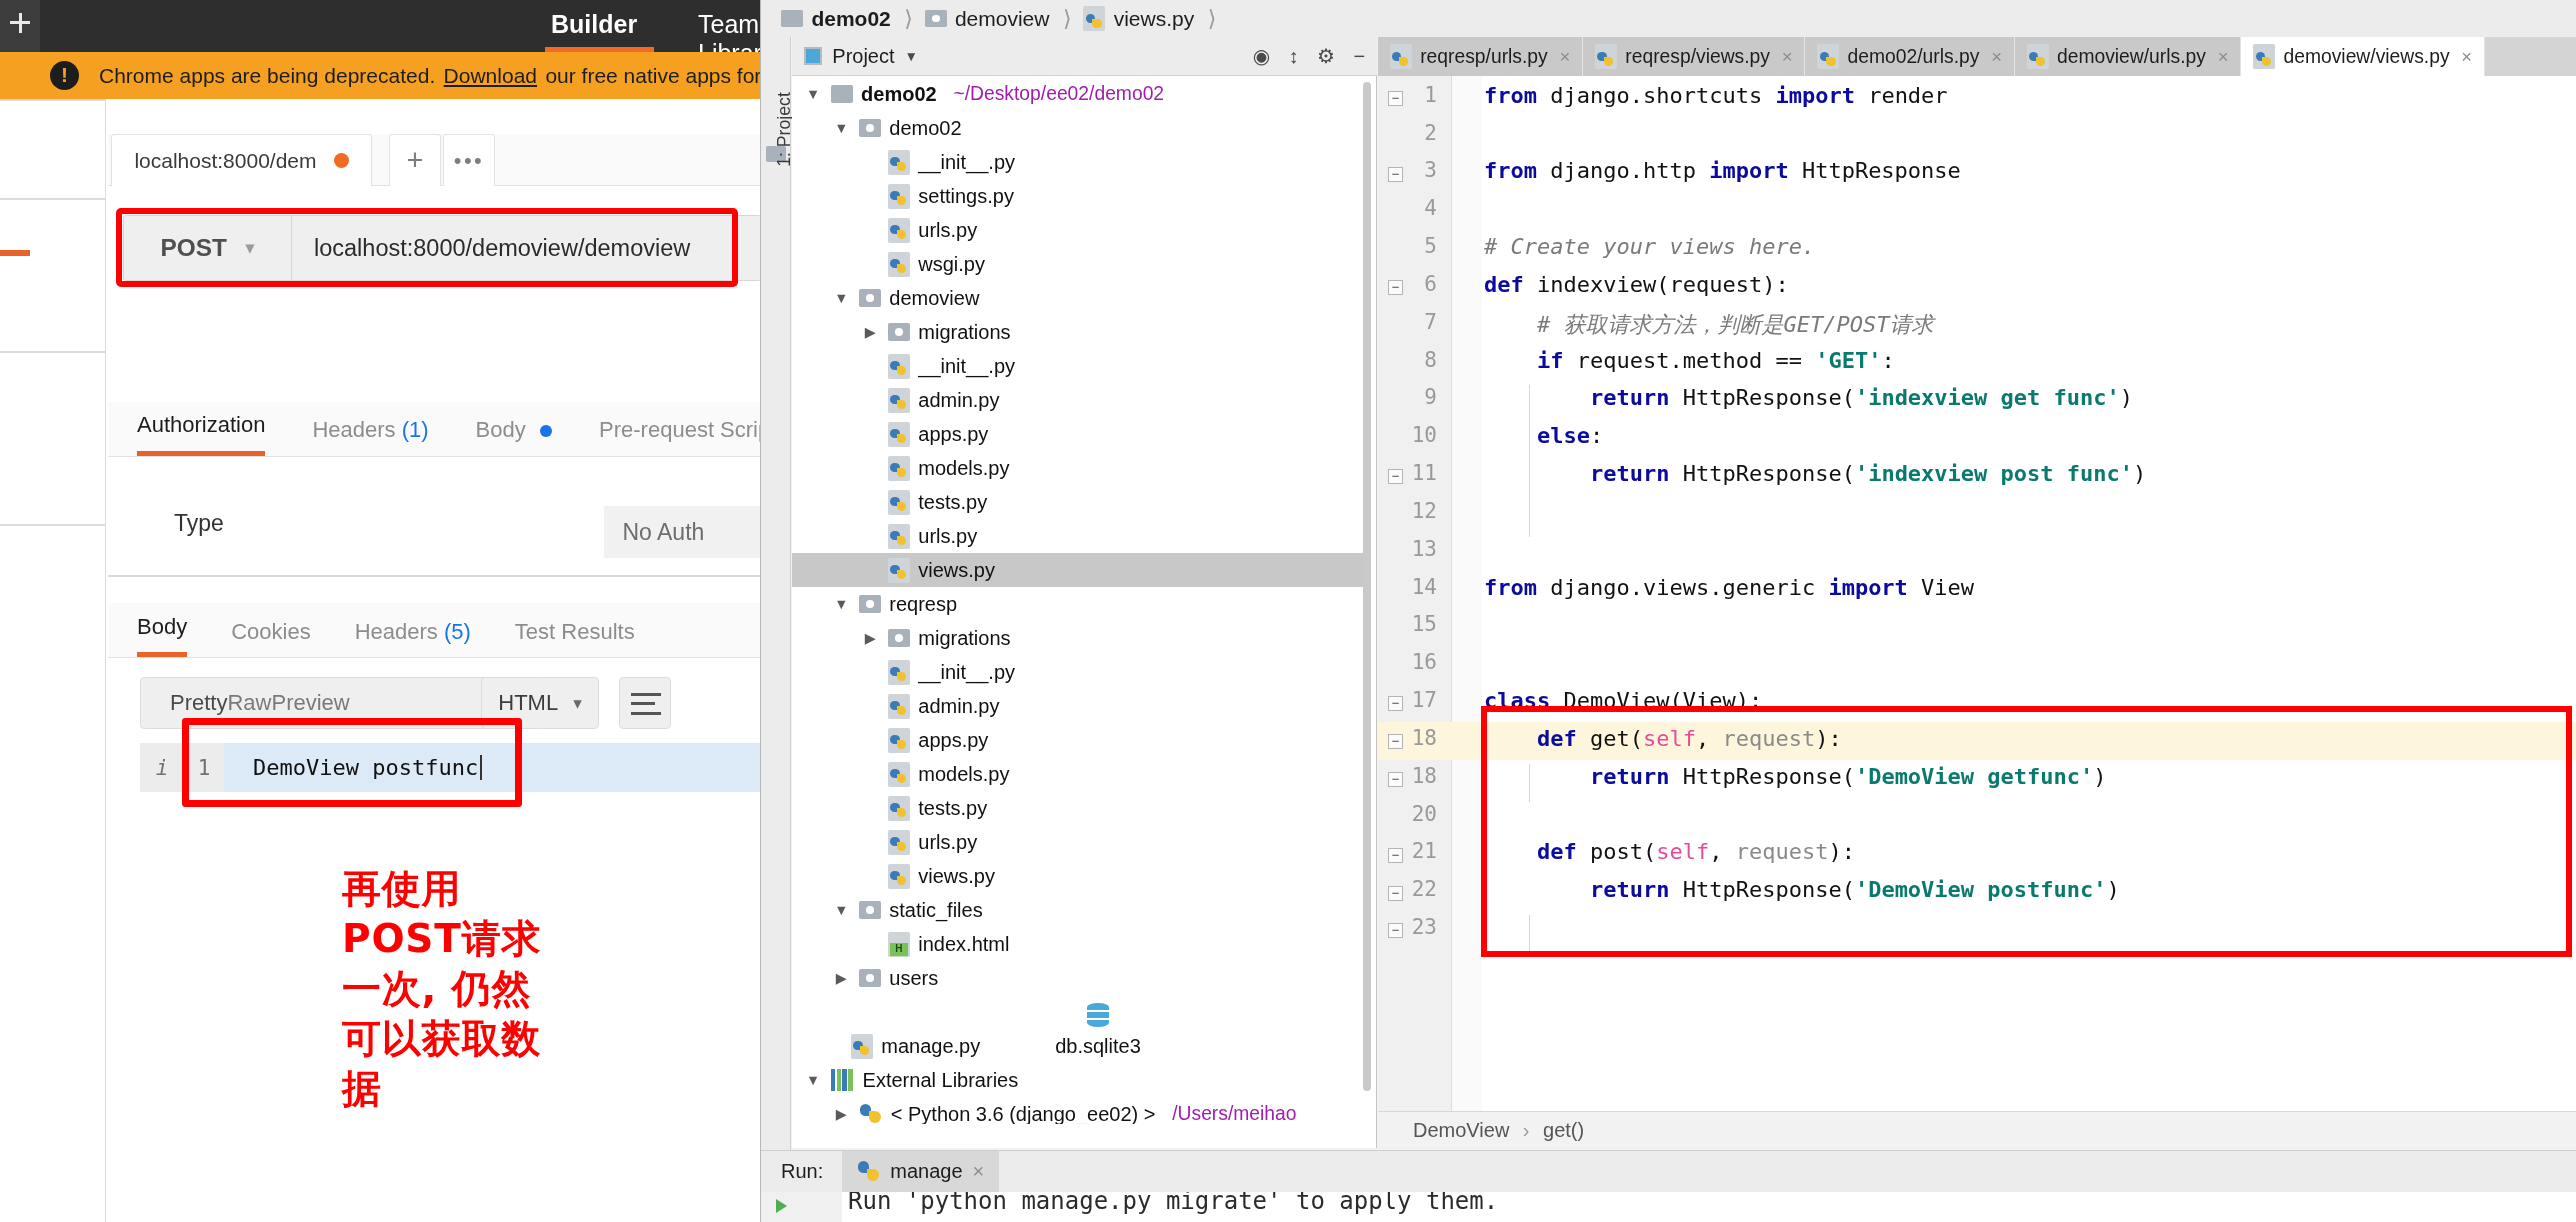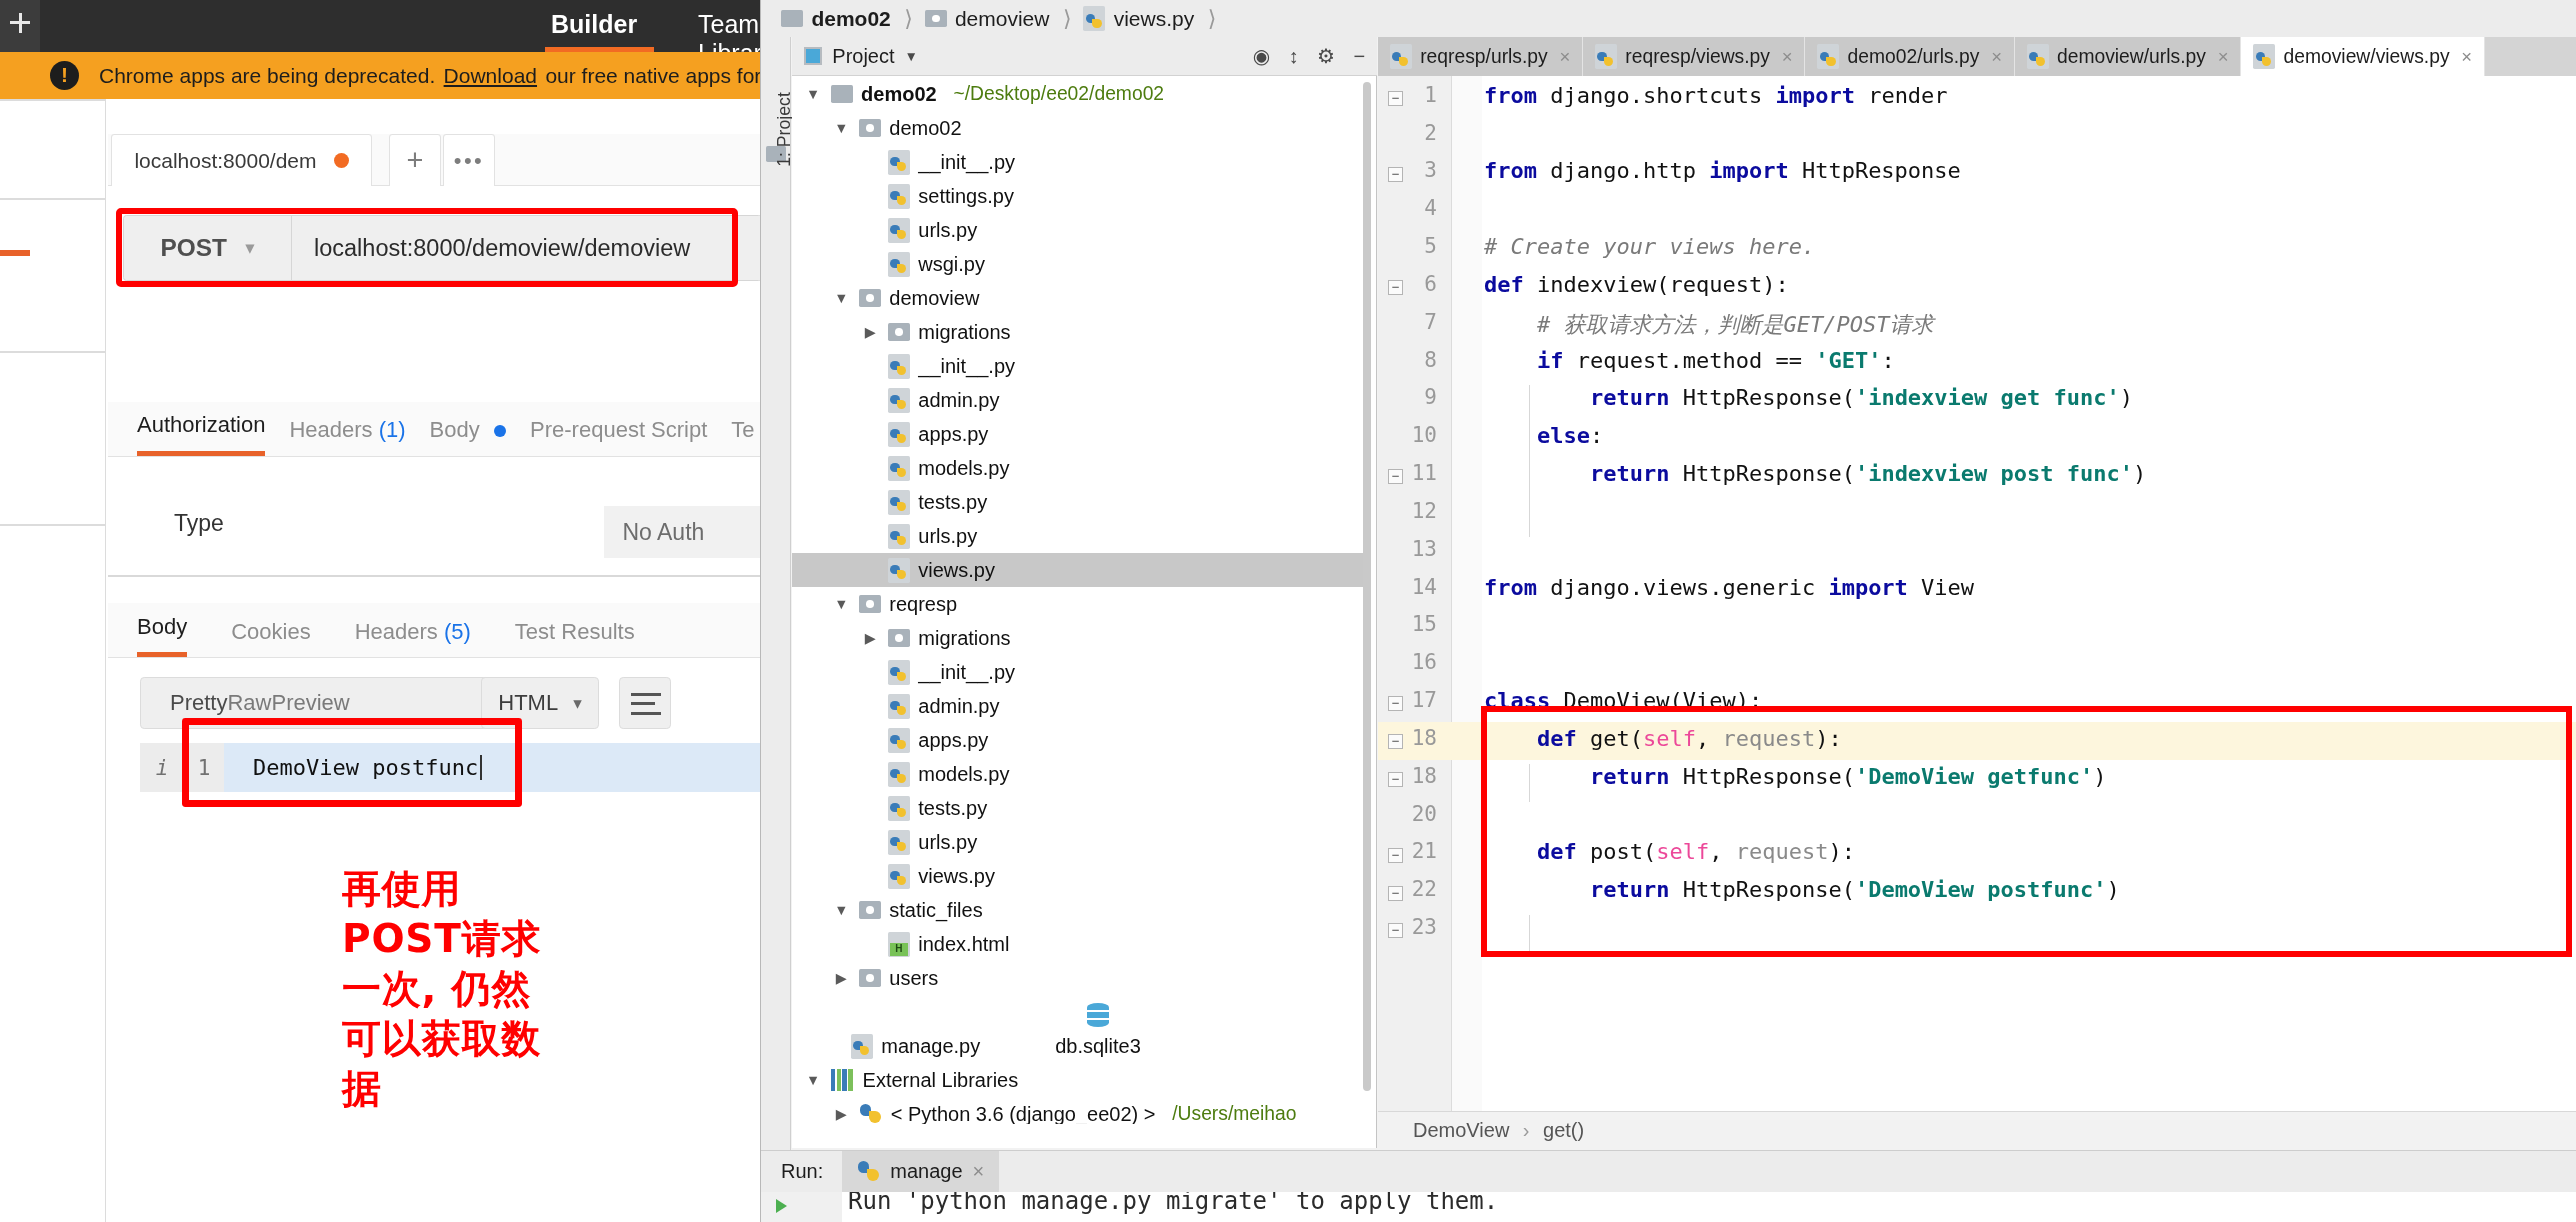--- a/index.html
+++ b/index.html
@@ -103,21 +103,21 @@
   }
 
   .pm-redbox1 {
     position: absolute; left: 8.4px; top: 109px; width: 622px; height: 79px;
     border: 6.7px solid #ff0000; border-radius: 5px; pointer-events: none;
   }
 
   .pm-reqtabs {
     position: absolute; left: 0; top: 303px; width: 666px; height: 55px;
     border-bottom: 1.7px solid #e2e2e2; display: flex; align-items: flex-end;
-    padding-left: 29px; gap: 24px; font-size: 22px; background: #fafafa;
+    padding-left: 29px; gap: 47px; font-size: 22px; background: #fafafa;
   }
   .pm-reqtabs .t { padding-bottom: 13.5px; color: #8d8d8d; white-space: nowrap; }
   .pm-reqtabs .t.active { color: #1d1d1d; border-bottom: 5px solid #e8622a; }
   .pm-reqtabs .cnt { color: #1a73e8; }
 
   .pm-typerow {
     position: absolute; left: 0; top: 378px; width: 666px; height: 92px;
     display: flex; align-items: center;
   }
   .pm-typelabel { margin-left: 66px; font-size: 23px; color: #333; }
@@ -294,21 +294,21 @@
   }
   .pc-row {
     height: 34px; display: flex; align-items: center; gap: 8.4px; white-space: nowrap;
   }
   .pc-row.sel { background: #c8c8c8; }
   .pc-row .arrow {
     width: 18.5px; text-align: center; color: #5a5a5a; font-size: 14.3px; flex: none;
   }
   .pc-row .nm { font-size: 20px; }
   .pc-row .nm.b { font-weight: 700; }
-  .pc-row .path { color: #4d7c0f; font-size: 19.3px; margin-left: 8.4px; text-align: right; }
+  .pc-row .path { color: #a21caf; font-size: 19.3px; margin-left: 8.4px; text-align: right; }
   .pc-scroll-v {
     position: absolute; right: 5px; top: 45px; width: 8.4px; height: 1009px;
     background: #c9c9c9; border-radius: 4.2px;
   }
   .pc-scroll-h {
     position: absolute; left: 34px; top: 1115px; width: 277px; height: 13.5px;
     background: #c3c3c3; border-radius: 6.7px;
   }
 
   

